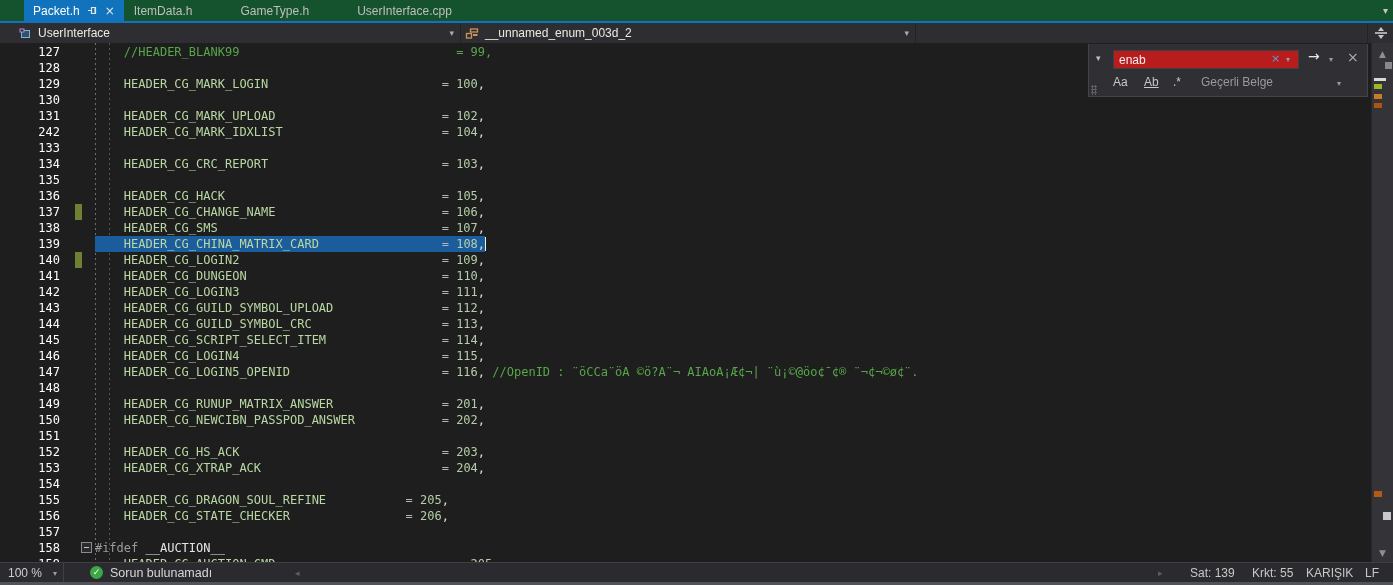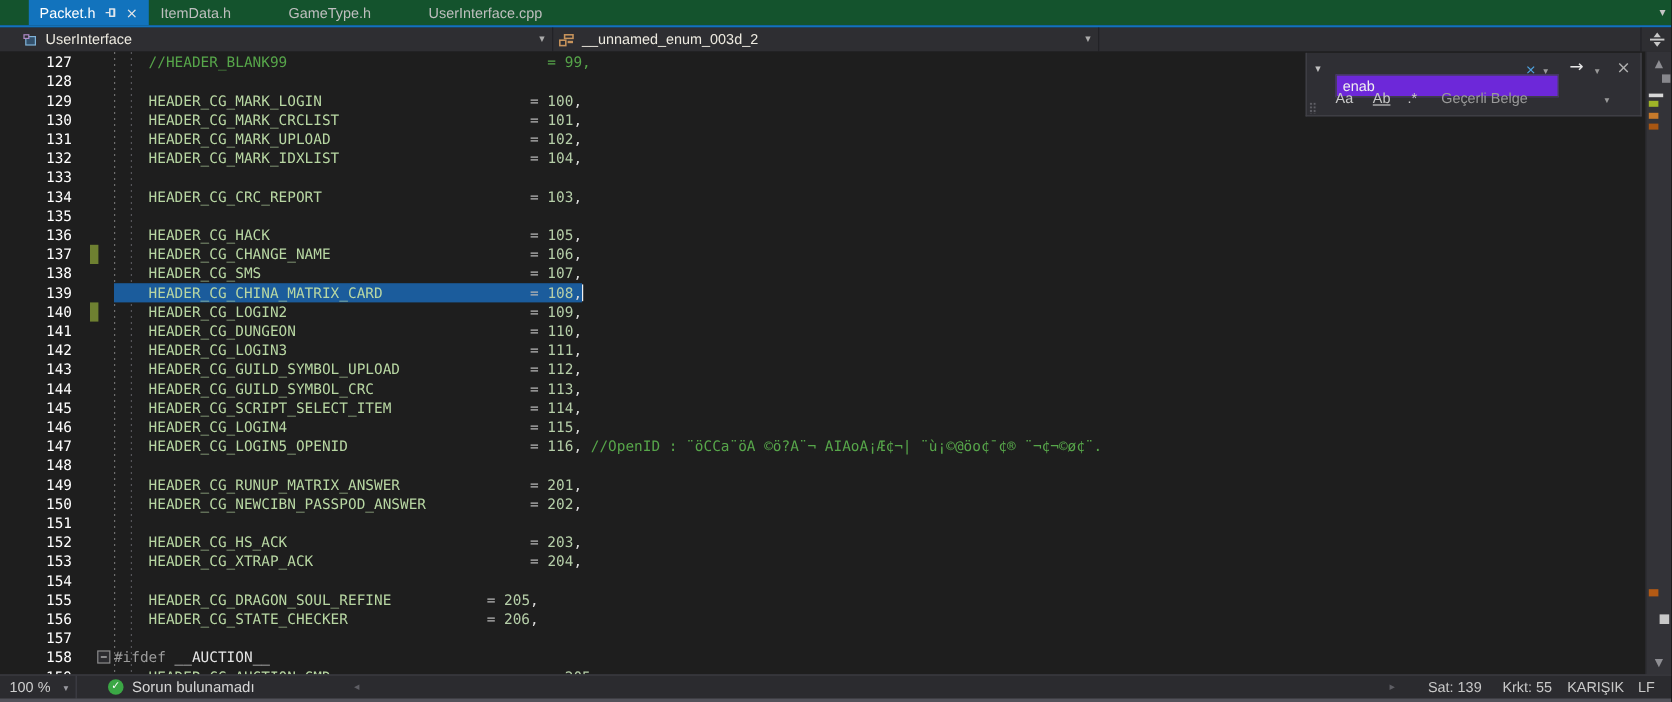--- a/index.html
+++ b/index.html
@@ -40,21 +40,21 @@
   .sel-rect{position:absolute;top:0;height:16px;background:#1B5C9C;}
   .caret{position:absolute;top:1px;width:1.5px;height:14px;background:#F0F0F0;}
   .codetext{position:absolute;left:66px;top:0;}
   .t-enum{color:#B8D7A3;} .t-num{color:#B5CEA8;} .t-op{color:#B4B4B4;}
   .t-punct{color:#DCDCDC;} .t-comment{color:#57A64A;} .t-pp{color:#9B9B9B;} .t-macro{color:#e5e5e5;}
 
   
   .findpanel{position:absolute;left:1088px;top:1px;width:280px;height:53px;background:#2F2F34;
              border:1px solid #434349;border-top:none;box-sizing:border-box;z-index:5;}
   .fp-chev{position:absolute;left:7px;top:9px;color:#C0C0C0;font-size:9px;}
-  .fp-input{position:absolute;left:24px;top:18px;width:186px;height:19px;background:#6d28d9;border:1px solid #3F3F46;box-sizing:border-box;color:#F0F0F0;
+  .fp-input{position:absolute;left:24px;top:6px;width:186px;height:19px;background:#b91c1c;border:1px solid #3F3F46;box-sizing:border-box;color:#F0F0F0;
             font-family:"Liberation Sans",sans-serif;font-size:12px;padding:0 34px 0 5px;outline:none;}
   .fp-clear{position:absolute;left:182px;top:9px;color:#4FA3E0;font-size:11px;line-height:1;}
   .fp-histchev{position:absolute;left:197px;top:11px;color:#9A9A9A;font-size:8px;}
   .fp-next{position:absolute;left:219px;top:5px;color:#E8E8E8;font-size:14px;line-height:1;}
   .fp-nextchev{position:absolute;left:240px;top:11px;color:#9A9A9A;font-size:8px;}
   .fp-close{position:absolute;left:258px;top:6px;color:#B0B0B0;font-size:14px;line-height:1;}
   .fp-opt{position:absolute;top:31px;color:#C8C8C8;font-size:12px;}
   .fp-case{left:24px;}
   .fp-word{left:55px;text-decoration:underline;}
   .fp-regex{left:84px;letter-spacing:0;}
@@ -144,23 +144,23 @@
     </div>
   </div>
 
   <div class="editor-area">
     <div class="guide" style="left:95px;"></div>
     <div class="guide g2" style="left:109px;"></div>
     <div id="rows-host">
         <div class="code-row" style="top: 1px;"><span class="ln">127</span><span class="codetext"><span>        </span><span class="t-comment">//HEADER_BLANK99</span><span>                              </span><span class="t-comment">= 99,</span></span></div>
         <div class="code-row" style="top: 17px;"><span class="ln">128</span><span class="codetext"></span></div>
         <div class="code-row" style="top: 33px;"><span class="ln">129</span><span class="codetext"><span>        </span><span class="t-enum">HEADER_CG_MARK_LOGIN</span><span>                        </span><span class="t-op">= </span><span class="t-num">100</span><span class="t-punct">,</span></span></div>
-        <div class="code-row" style="top: 49px;"><span class="ln">130</span><span class="codetext"><span>        </span><span class="t-enum">HEADER_CG_MARK_CRCLIST</span><span>                      </span><span class="t-op">= </span><span class="t-num">101</span><span class="t-punct">,</span></span></div>
+        <div class="code-row" style="top: 49px;"><span class="ln">130</span></div>
         <div class="code-row" style="top: 65px;"><span class="ln">131</span><span class="codetext"><span>        </span><span class="t-enum">HEADER_CG_MARK_UPLOAD</span><span>                       </span><span class="t-op">= </span><span class="t-num">102</span><span class="t-punct">,</span></span></div>
-        <div class="code-row" style="top: 81px;"><span class="ln">132</span><span class="codetext"><span>        </span><span class="t-enum">HEADER_CG_MARK_IDXLIST</span><span>                      </span><span class="t-op">= </span><span class="t-num">104</span><span class="t-punct">,</span></span></div>
+        <div class="code-row" style="top: 81px;"><span class="ln">242</span><span class="codetext"><span>        </span><span class="t-enum">HEADER_CG_MARK_IDXLIST</span><span>                      </span><span class="t-op">= </span><span class="t-num">104</span><span class="t-punct">,</span></span></div>
         <div class="code-row" style="top: 97px;"><span class="ln">133</span><span class="codetext"></span></div>
         <div class="code-row" style="top: 113px;"><span class="ln">134</span><span class="codetext"><span>        </span><span class="t-enum">HEADER_CG_CRC_REPORT</span><span>                        </span><span class="t-op">= </span><span class="t-num">103</span><span class="t-punct">,</span></span></div>
         <div class="code-row" style="top: 129px;"><span class="ln">135</span><span class="codetext"></span></div>
         <div class="code-row" style="top: 145px;"><span class="ln">136</span><span class="codetext"><span>        </span><span class="t-enum">HEADER_CG_HACK</span><span>                              </span><span class="t-op">= </span><span class="t-num">105</span><span class="t-punct">,</span></span></div>
         <div class="code-row" style="top: 161px;"><span class="ln">137</span><div class="change-bar"></div><span class="codetext"><span>        </span><span class="t-enum">HEADER_CG_CHANGE_NAME</span><span>                       </span><span class="t-op">= </span><span class="t-num">106</span><span class="t-punct">,</span></span></div>
         <div class="code-row" style="top: 177px;"><span class="ln">138</span><span class="codetext"><span>        </span><span class="t-enum">HEADER_CG_SMS</span><span>                               </span><span class="t-op">= </span><span class="t-num">107</span><span class="t-punct">,</span></span></div>
         <div class="code-row" style="top: 193px;"><span class="ln">139</span><div class="sel-rect" style="left: 94.896px; width: 390.096px;"></div><div class="caret" style="left: 484.992px;"></div><span class="codetext"><span>        </span><span class="t-enum">HEADER_CG_CHINA_MATRIX_CARD</span><span>                 </span><span class="t-op">= </span><span class="t-num">108</span><span class="t-punct">,</span></span></div>
         <div class="code-row" style="top: 209px;"><span class="ln">140</span><div class="change-bar"></div><span class="codetext"><span>        </span><span class="t-enum">HEADER_CG_LOGIN2</span><span>                            </span><span class="t-op">= </span><span class="t-num">109</span><span class="t-punct">,</span></span></div>
         <div class="code-row" style="top: 225px;"><span class="ln">141</span><span class="codetext"><span>        </span><span class="t-enum">HEADER_CG_DUNGEON</span><span>                           </span><span class="t-op">= </span><span class="t-num">110</span><span class="t-punct">,</span></span></div>
         <div class="code-row" style="top: 241px;"><span class="ln">142</span><span class="codetext"><span>        </span><span class="t-enum">HEADER_CG_LOGIN3</span><span>                            </span><span class="t-op">= </span><span class="t-num">111</span><span class="t-punct">,</span></span></div>

